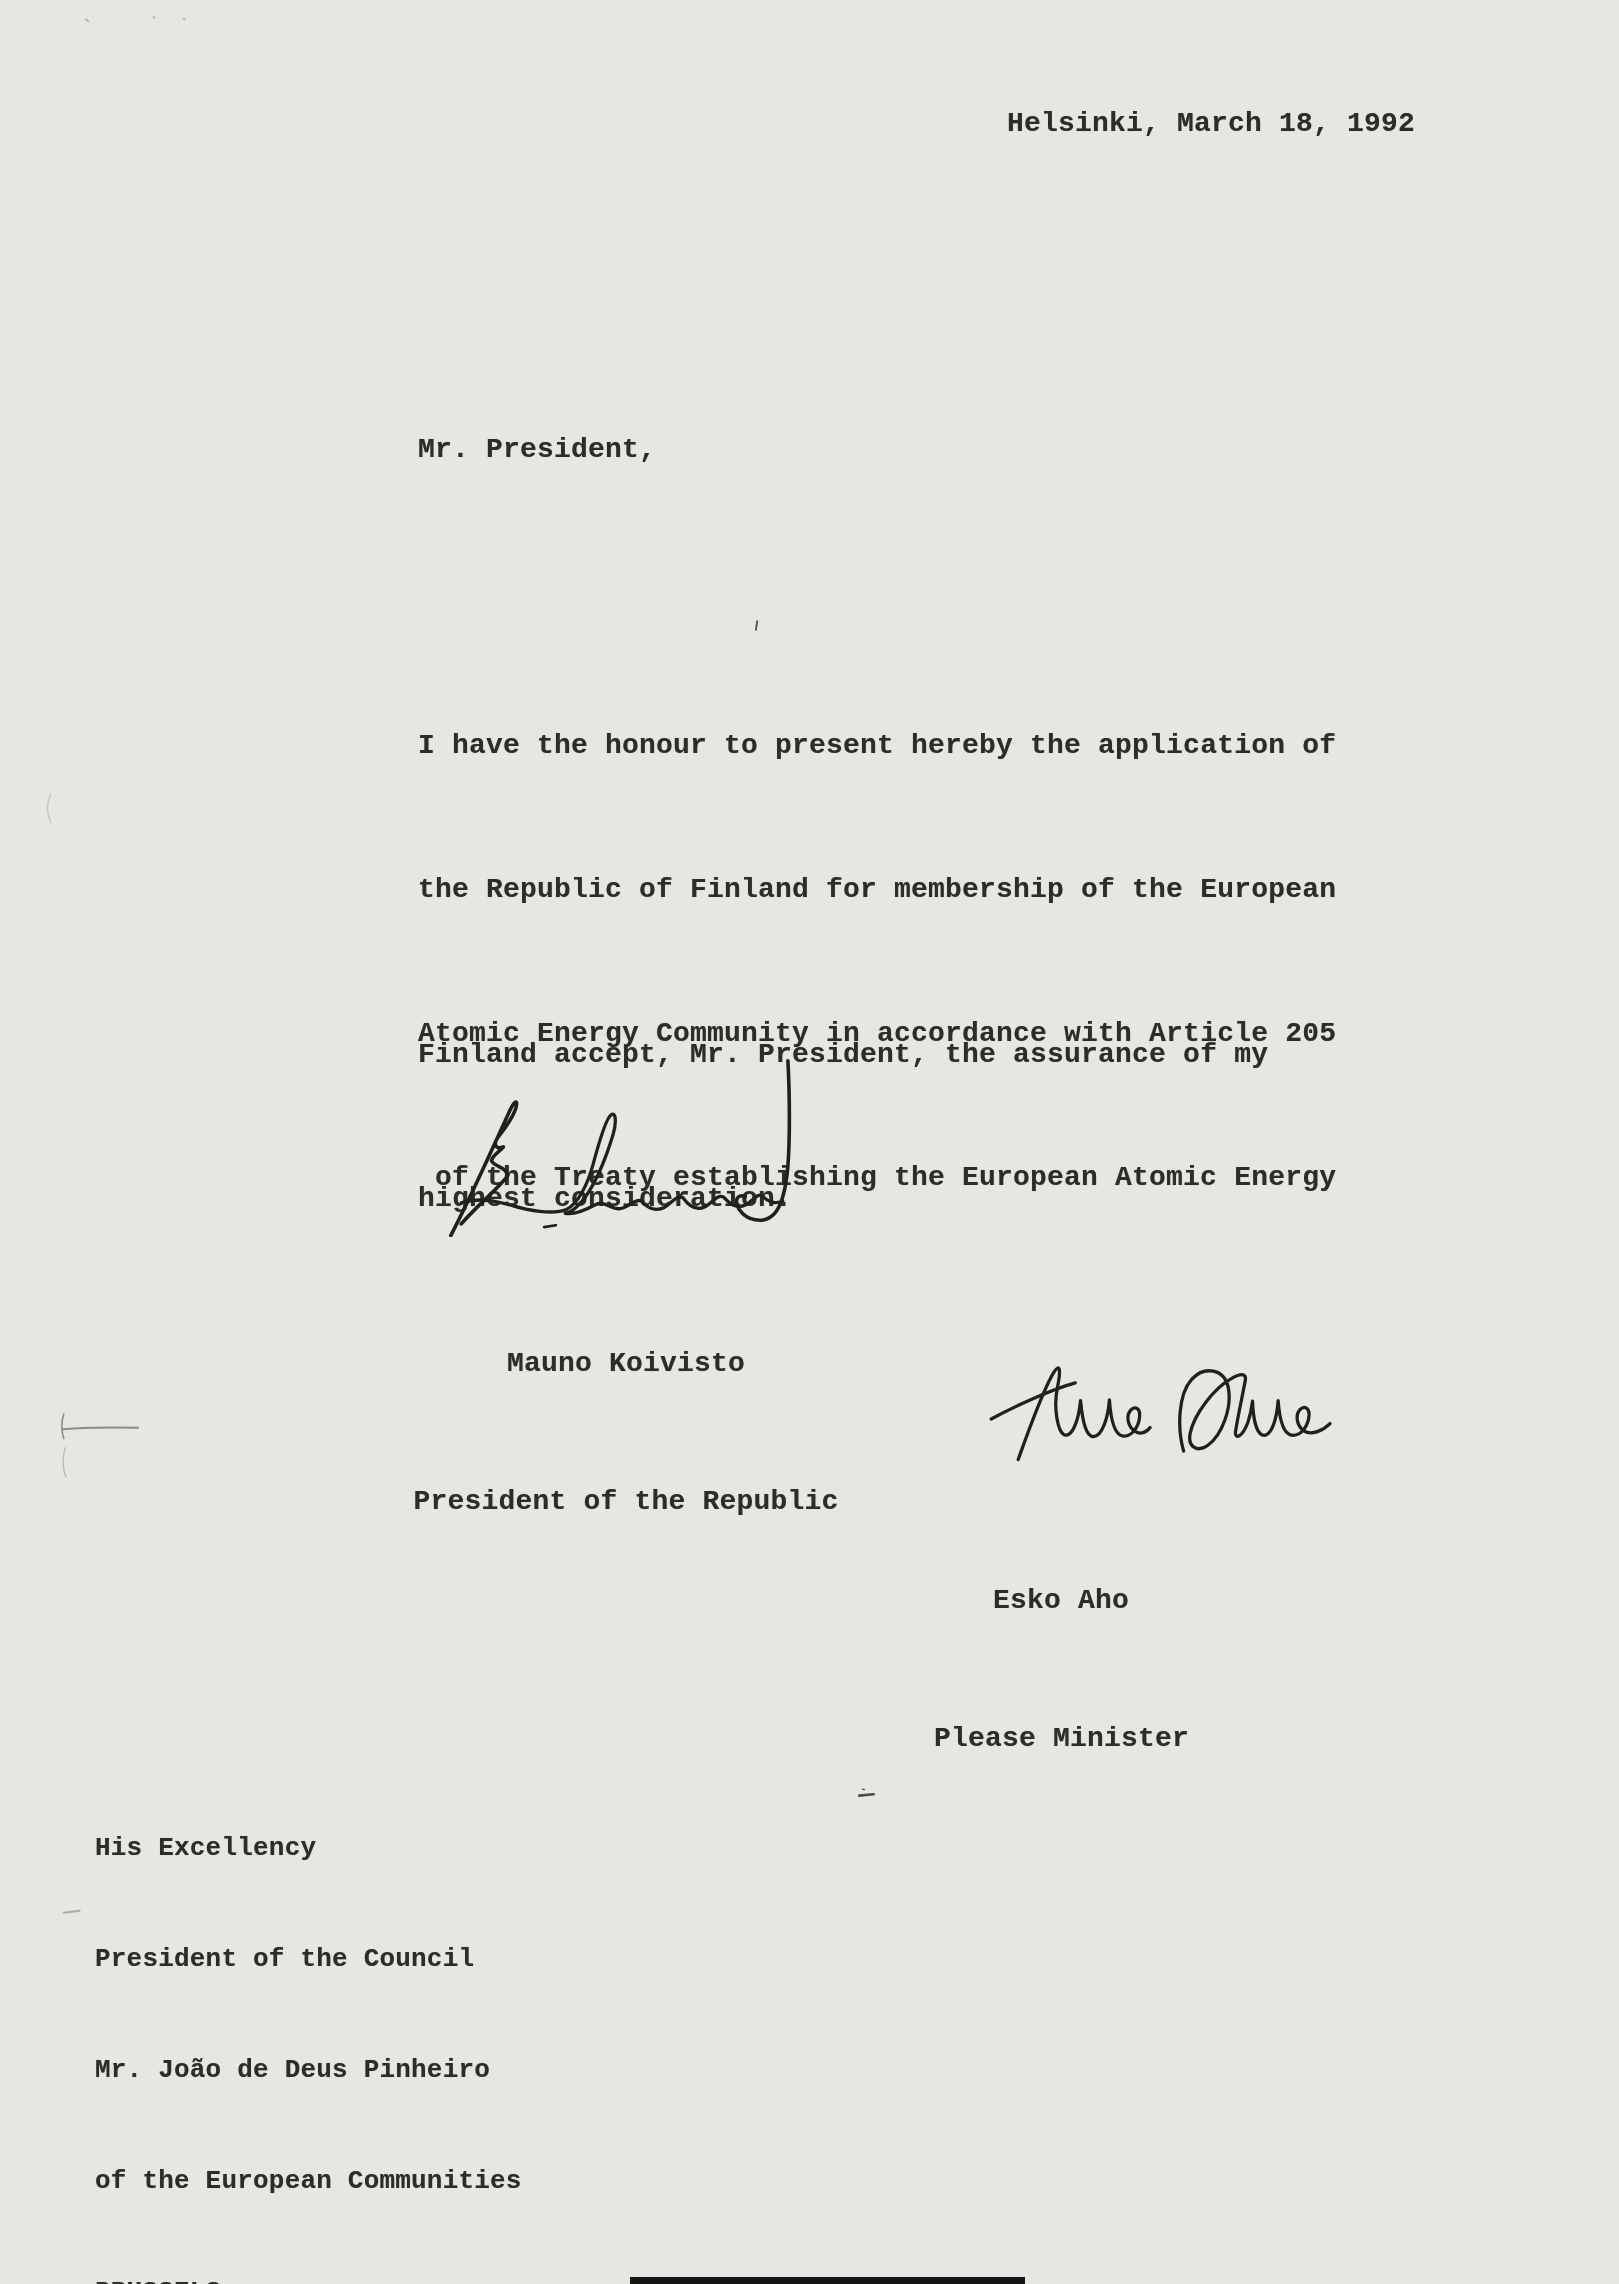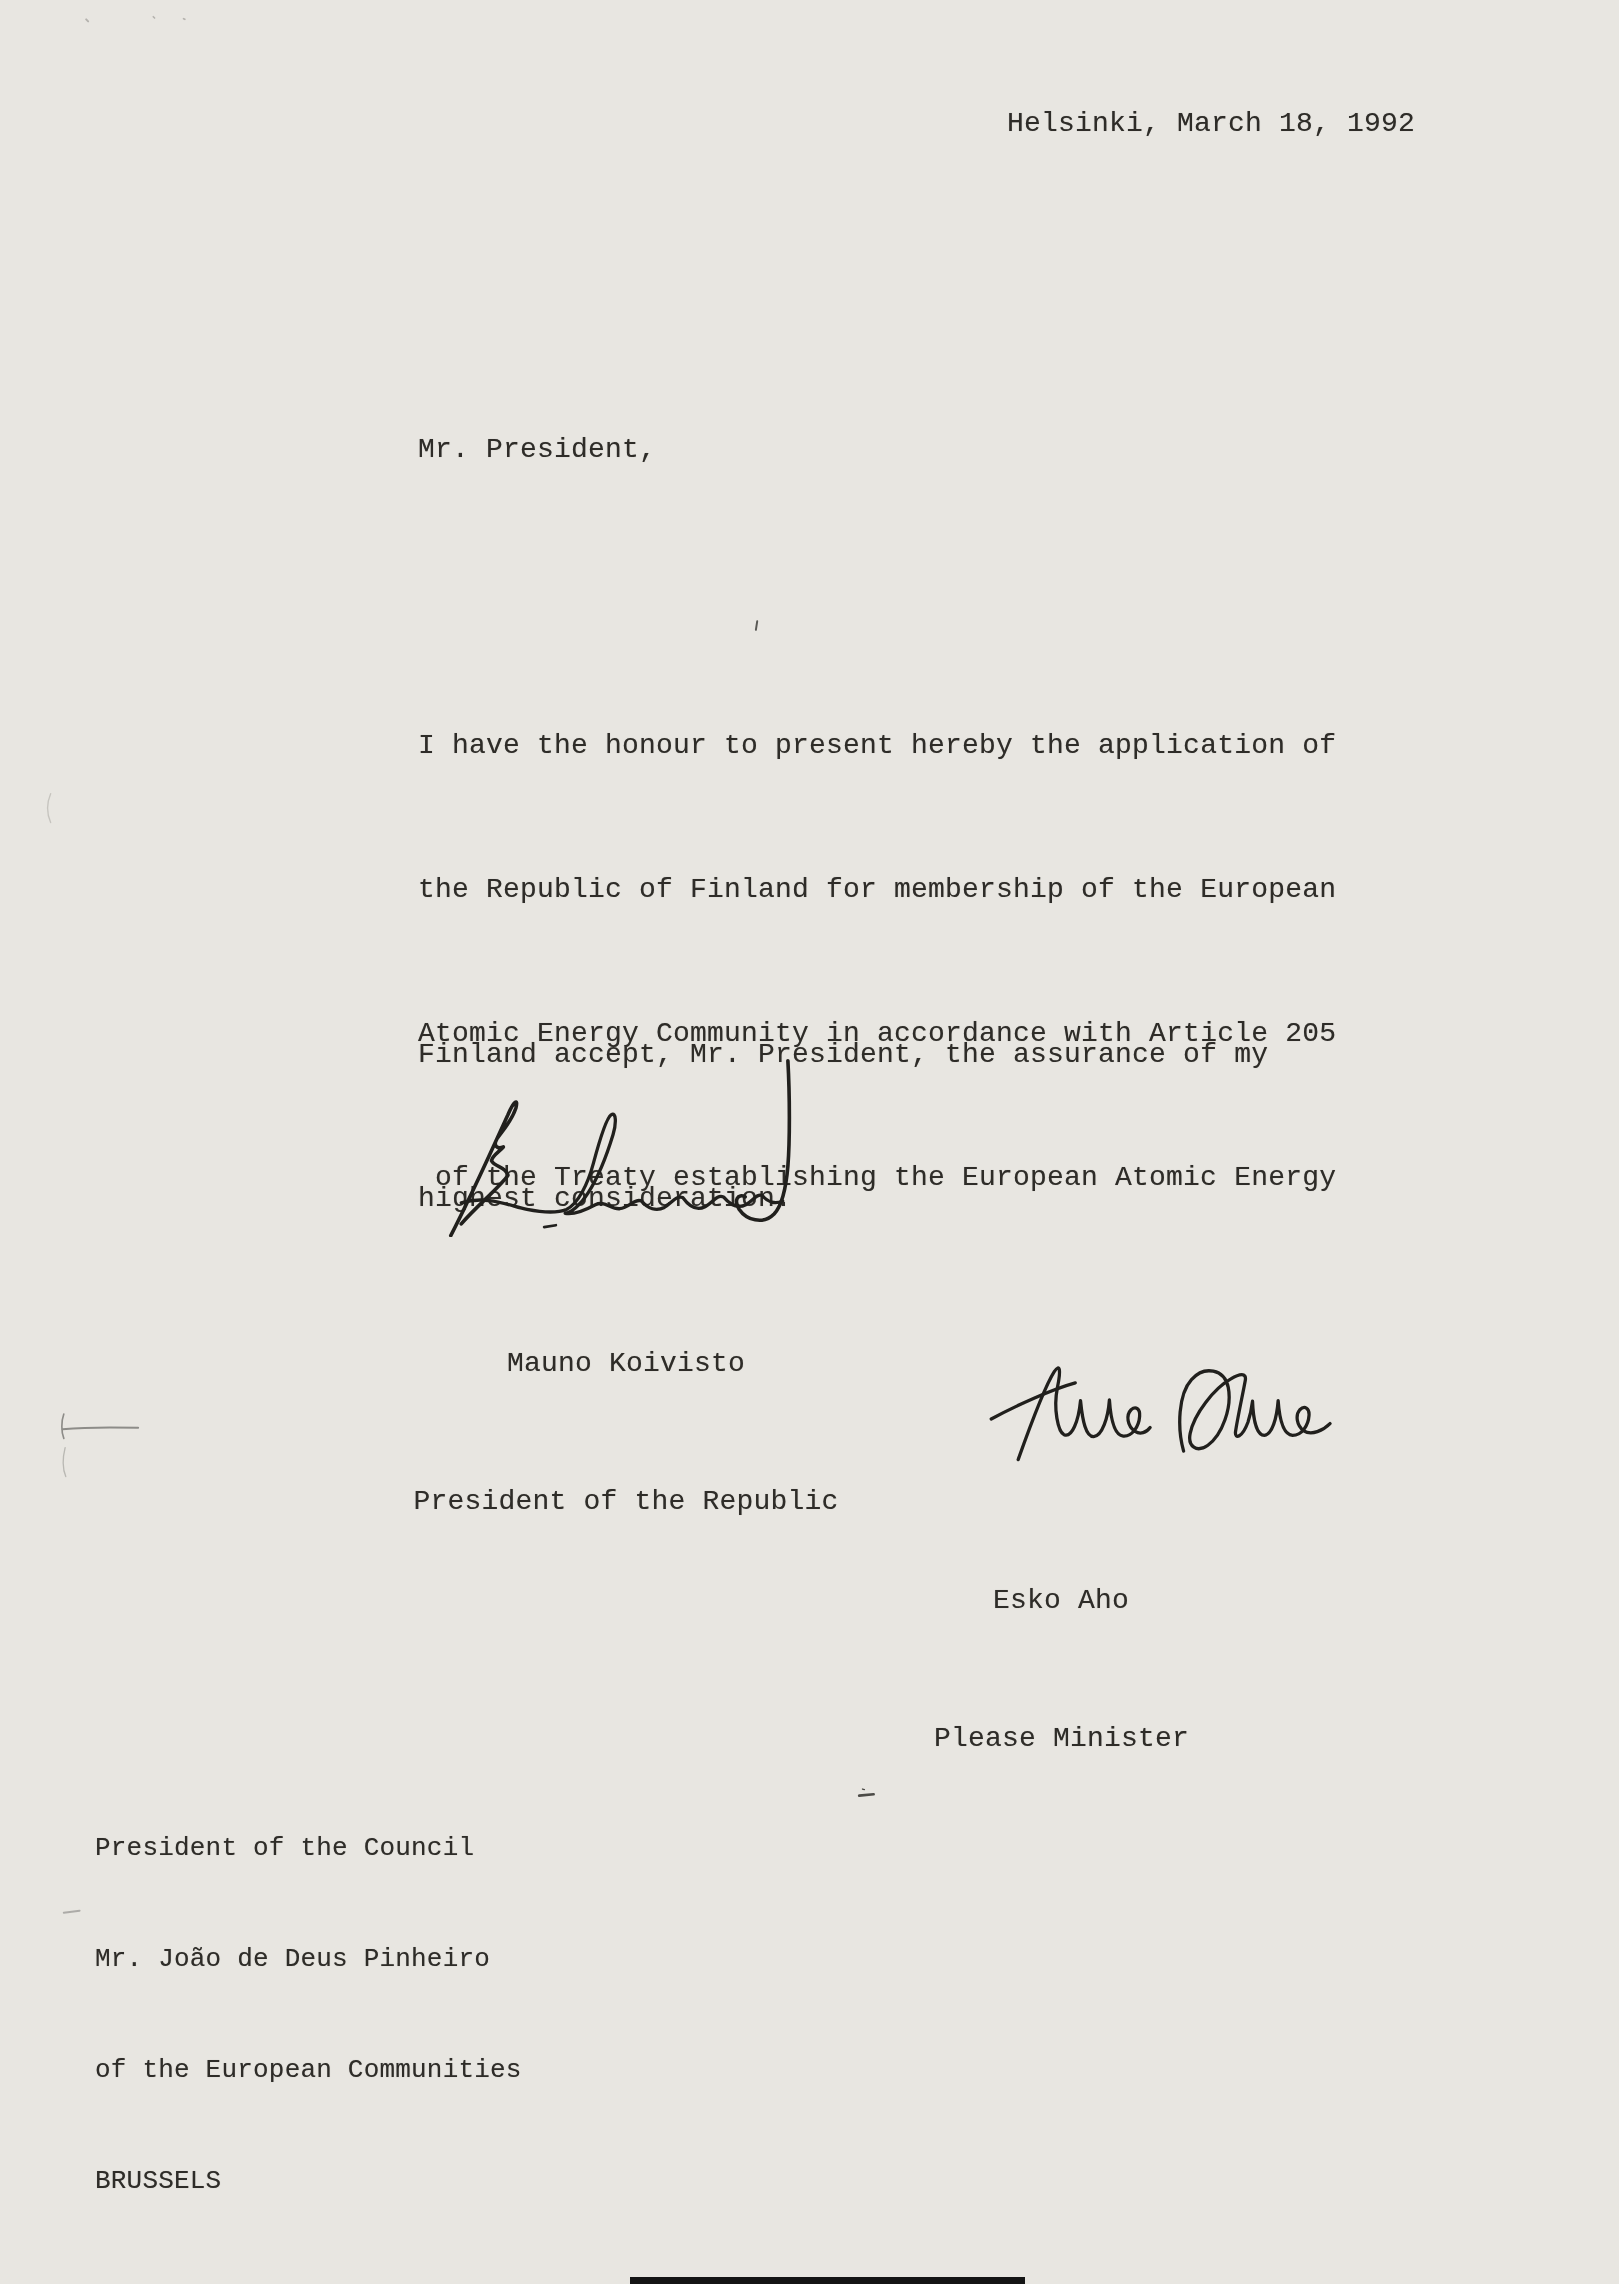--- a/index.html
+++ b/index.html
@@ -9,21 +9,21 @@
     height: 2284px;
     overflow: hidden;
     background:
       radial-gradient(ellipse 130% 120% at 46% 40%, #f7f6f3 50%, #f3f1ed 80%, #ecease5 100%);
     font-family: "Liberation Mono", "DejaVu Sans Mono", monospace;
     color: #2e2c28;
   }
   .typed {
     position: absolute;
     white-space: pre;
-    font-weight: 400;
+    font-weight: 700;
     font-size: 28px;
     line-height: 48px;
     letter-spacing: 0.2px;
     color: #2e2c28;
     text-shadow: 0 0 0.7px rgba(46,44,40,0.38);
   }
   .date-line      { left: 1007px; top: 100px;  }
   .salutation     { left: 418px;  top: 426px;  }
   .para1          { left: 418px;  top: 626px; text-align: right;  }
   .para2          { left: 418px;  top: 935px; }
@@ -80,20 +80,21 @@
     <path stroke-width="5" d="M1547,2219 C1568,2160 1591,2102 1602,2085 C1611,2071 1612,2084 1607,2108 C1600,2142 1608,2177 1617,2181 C1629,2186 1639,2160 1642,2129 C1645,2160 1650,2184 1662,2184 C1675,2183 1684,2155 1686,2128 C1688,2157 1694,2182 1707,2183 C1721,2184 1731,2168 1732,2153 C1733,2141 1726,2137 1719,2143 C1711,2151 1713,2168 1725,2176 C1733,2181 1742,2178 1748,2170"></path>
     <path stroke-width="5" d="M1799,2206 C1789,2170 1791,2119 1811,2097 C1831,2075 1861,2081 1867,2109 C1873,2139 1858,2181 1836,2197 C1819,2209 1805,2199 1809,2179 C1815,2149 1846,2110 1871,2096 C1884,2088 1895,2086 1893,2098 C1889,2120 1881,2156 1878,2177 C1877,2188 1888,2186 1897,2162 C1901,2150 1903,2138 1904,2130 C1905,2157 1910,2182 1922,2182 C1934,2181 1941,2155 1943,2129 C1945,2157 1951,2181 1965,2182 C1979,2182 1989,2167 1990,2152 C1991,2140 1983,2136 1976,2143 C1969,2151 1971,2167 1982,2175 C1994,2183 2012,2174 2022,2164"></path>
   </svg>
 
   <div class="typed sig-block aho-block">
     <div>Esko Aho</div>
     <div>Please Minister</div>
   </div>
 
   <div class="typed address">
+    <div>His Excellency</div>
     <div>President of the Council</div>
     <div>Mr. João de Deus Pinheiro</div>
     <div>of the European Communities</div>
     <div>BRUSSELS</div>
   </div>
 
   <svg class="marks-svg" width="1619" height="2284" viewBox="0 0 2461 3471" xmlns="http://www.w3.org/2000/svg">
 
     <path stroke="#8d8c88" stroke-width="3" d="M95,2172 C130,2169 175,2169 210,2170"></path>
     <path stroke="#8d8c88" stroke-width="2.5" d="M97,2149 C93,2160 93,2176 97,2186"></path>

